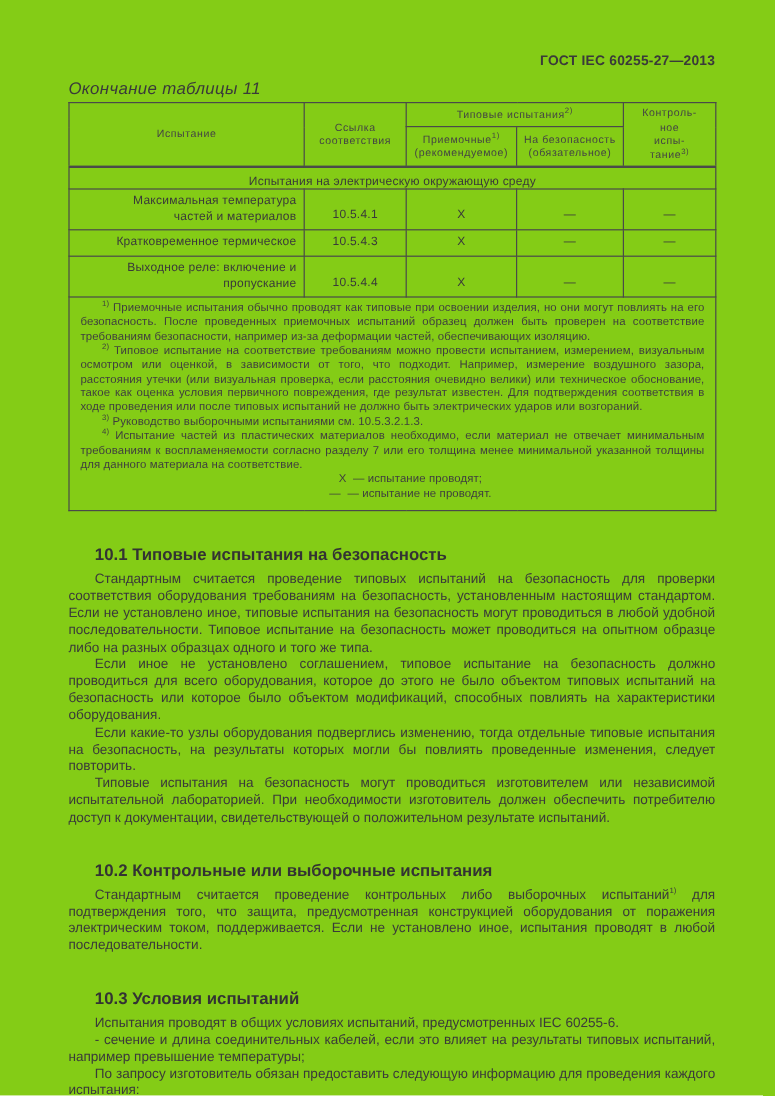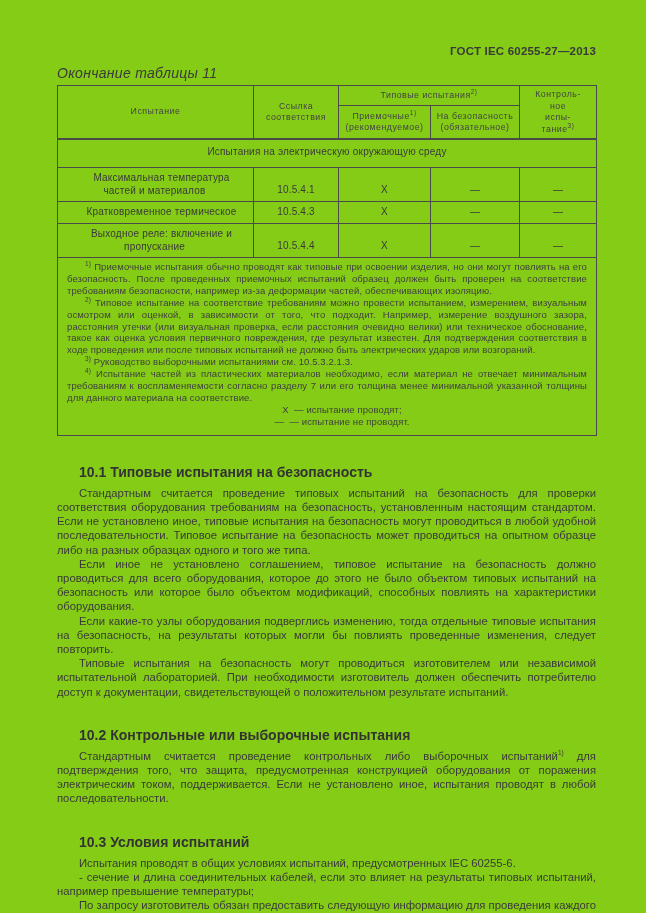--- a/index.html
+++ b/index.html
@@ -25,28 +25,28 @@
     border:1px solid #4a4a4a; font-weight:normal;
   }
   th.hdr {
     font-size:8.8px; line-height:11.5px; text-align:center; vertical-align:middle;
     padding:3px 2px; letter-spacing:0.5px; color:#444;
   }
   .ln { display:block; }
   sup { font-size:6.5px; vertical-align:super; line-height:0; }
   tr.section-row td {
     border-top:2.5px solid #4a4a4a;
-    text-align:center; font-size:10px; padding:6px 2px 10px; letter-spacing:0.2px;
+    text-align:center; font-size:10px; padding:6px 2px 0; letter-spacing:0.2px;
   }
   tr.data-row td {
     font-size:10px; text-align:center; vertical-align:bottom;
     padding:4px 3px 6px; letter-spacing:0.2px;
   }
   tr.data-row td.cell-test {
-    text-align:center; vertical-align:top; padding:4px 6px 4px 4px;
+    text-align:right; vertical-align:top; padding:4px 6px 4px 4px;
     text-indent:14px; line-height:12.5px;
   }
   td.fn-cell {
     padding:3px 9px 7px; font-size:9.5px; line-height:11.9px;
     text-align:justify; letter-spacing:0.1px; color:#3f3f3f;
   }
   .fn-p { text-indent:18px; }
   .fn-p.legend { text-indent:0; padding-left:30px; white-space:pre-wrap; text-align:center; }
   .sec-h {
     font-weight:bold; font-size:14px; margin:28px 0 6px; text-indent:22px;

